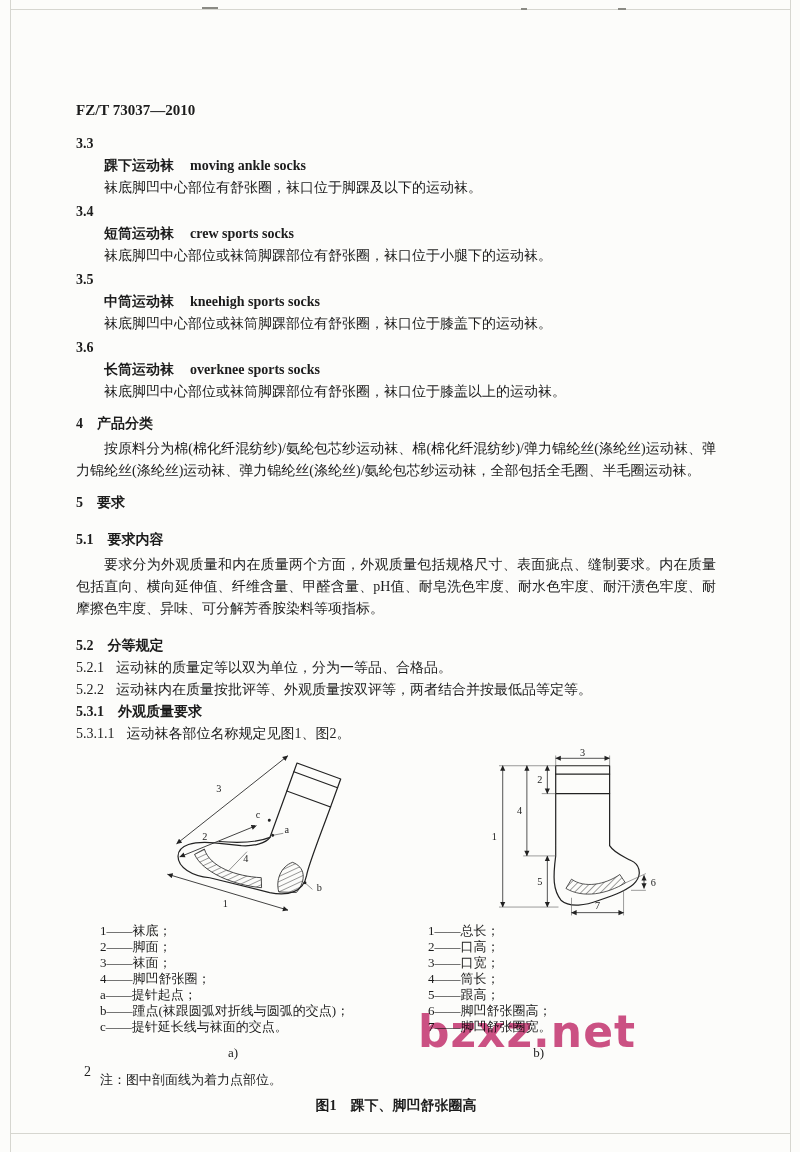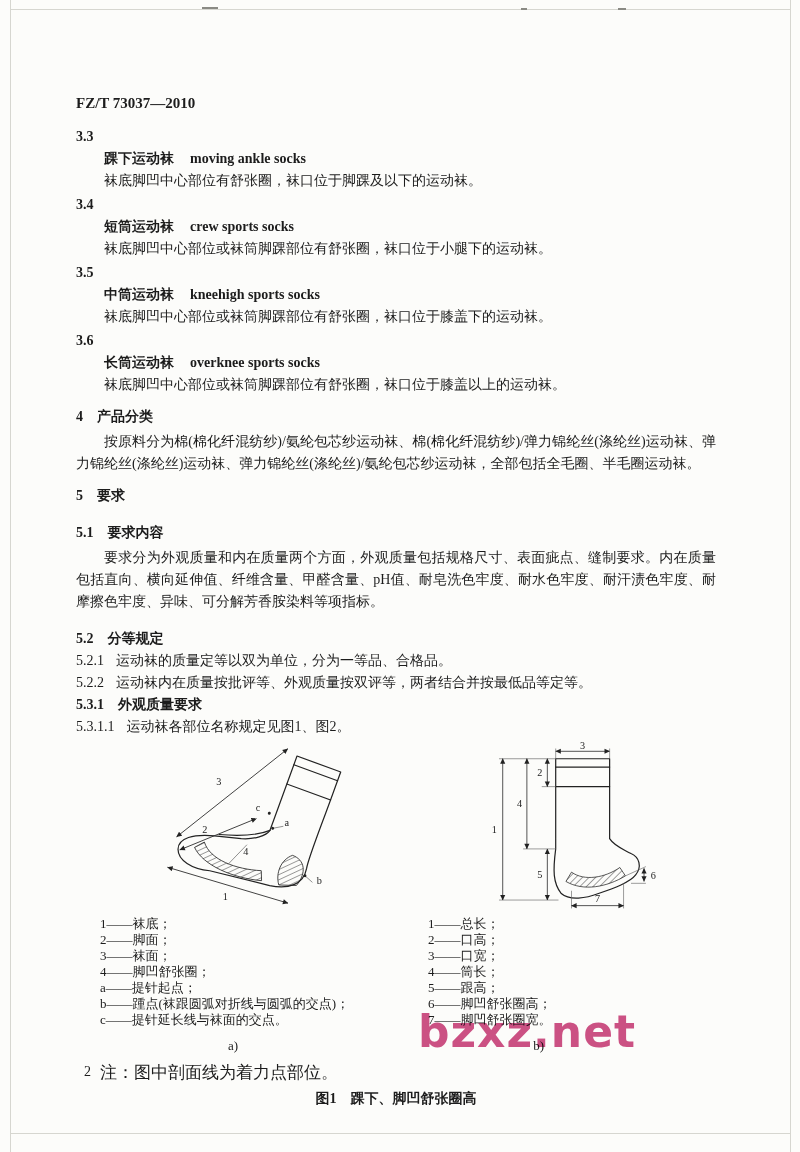--- a/index.html
+++ b/index.html
@@ -10,21 +10,21 @@
     background: #fcfcfa; overflow: hidden;
     font-family: "Liberation Serif", serif; color: #1c1c1c;
   }
   .edge { position: absolute; background: #d6d6d0; }
   .edge-left  { left: 10px; top: 0; width: 1px; height: 1152px; }
   .edge-right { left: 790px; top: 0; width: 1px; height: 1152px; }
   .edge-top   { left: 10px; top: 9px; width: 780px; height: 1px; }
   .edge-bottom{ left: 10px; top: 1133px; width: 780px; height: 1px; }
   .artifact { position: absolute; background: #8a8a84; }
 
-  .content { position: absolute; left: 76px; top: 92px; width: 640px;
+  .content { position: absolute; left: 76px; top: 99px; width: 640px;
              font-size: 14px; line-height: 22px; }
 
   .std-no { font-weight: bold; font-size: 15px; margin-bottom: 12px; }
 
   .def-sec { margin-top: 2px; }
   .sec-num { font-weight: bold; }
   .term-line { padding-left: 28px; font-weight: bold; }
   .term-en { margin-left: 16px; }
   .def-body { padding-left: 28px; }
 
@@ -36,21 +36,21 @@
   .num-line .n { font-weight: normal; margin-right: 12px; }
 
   .fig { margin-top: 4px; }
   .fig-diagrams { display: flex; justify-content: center; align-items: flex-end; gap: 55px; }
   .fig-legends { display: flex; margin-top: 2px; font-size: 13px; line-height: 16px; }
   .legend-a { margin-left: 24px; width: 302px; }
   .legend-b { margin-left: 26px; }
   .sublabels { margin-top: 7px; font-size: 13px; }
   .sub-a { margin-left: 152px; }
   .sub-b { margin-left: 292px; }
-  .fig-note { margin-top: 5px; padding-left: 24px; font-size: 17px; }
+  .fig-note { margin-top: 5px; padding-left: 24px; font-size: 13px; }
   .fig-caption { margin-top: 4px; text-align: center; font-weight: bold; font-size: 14px; }
   .fig-caption .cap-no { margin-right: 14px; }
 
   .page-number { position: absolute; left: 84px; top: 1064px; font-size: 14px; }
 
   .watermark {
     position: absolute; left: 418px; top: 1006px;
     font-family: "DejaVu Sans", sans-serif; font-weight: bold;
     font-size: 44px; letter-spacing: 1px;
     color: #be185d; opacity: 0.75; mix-blend-mode: multiply;

